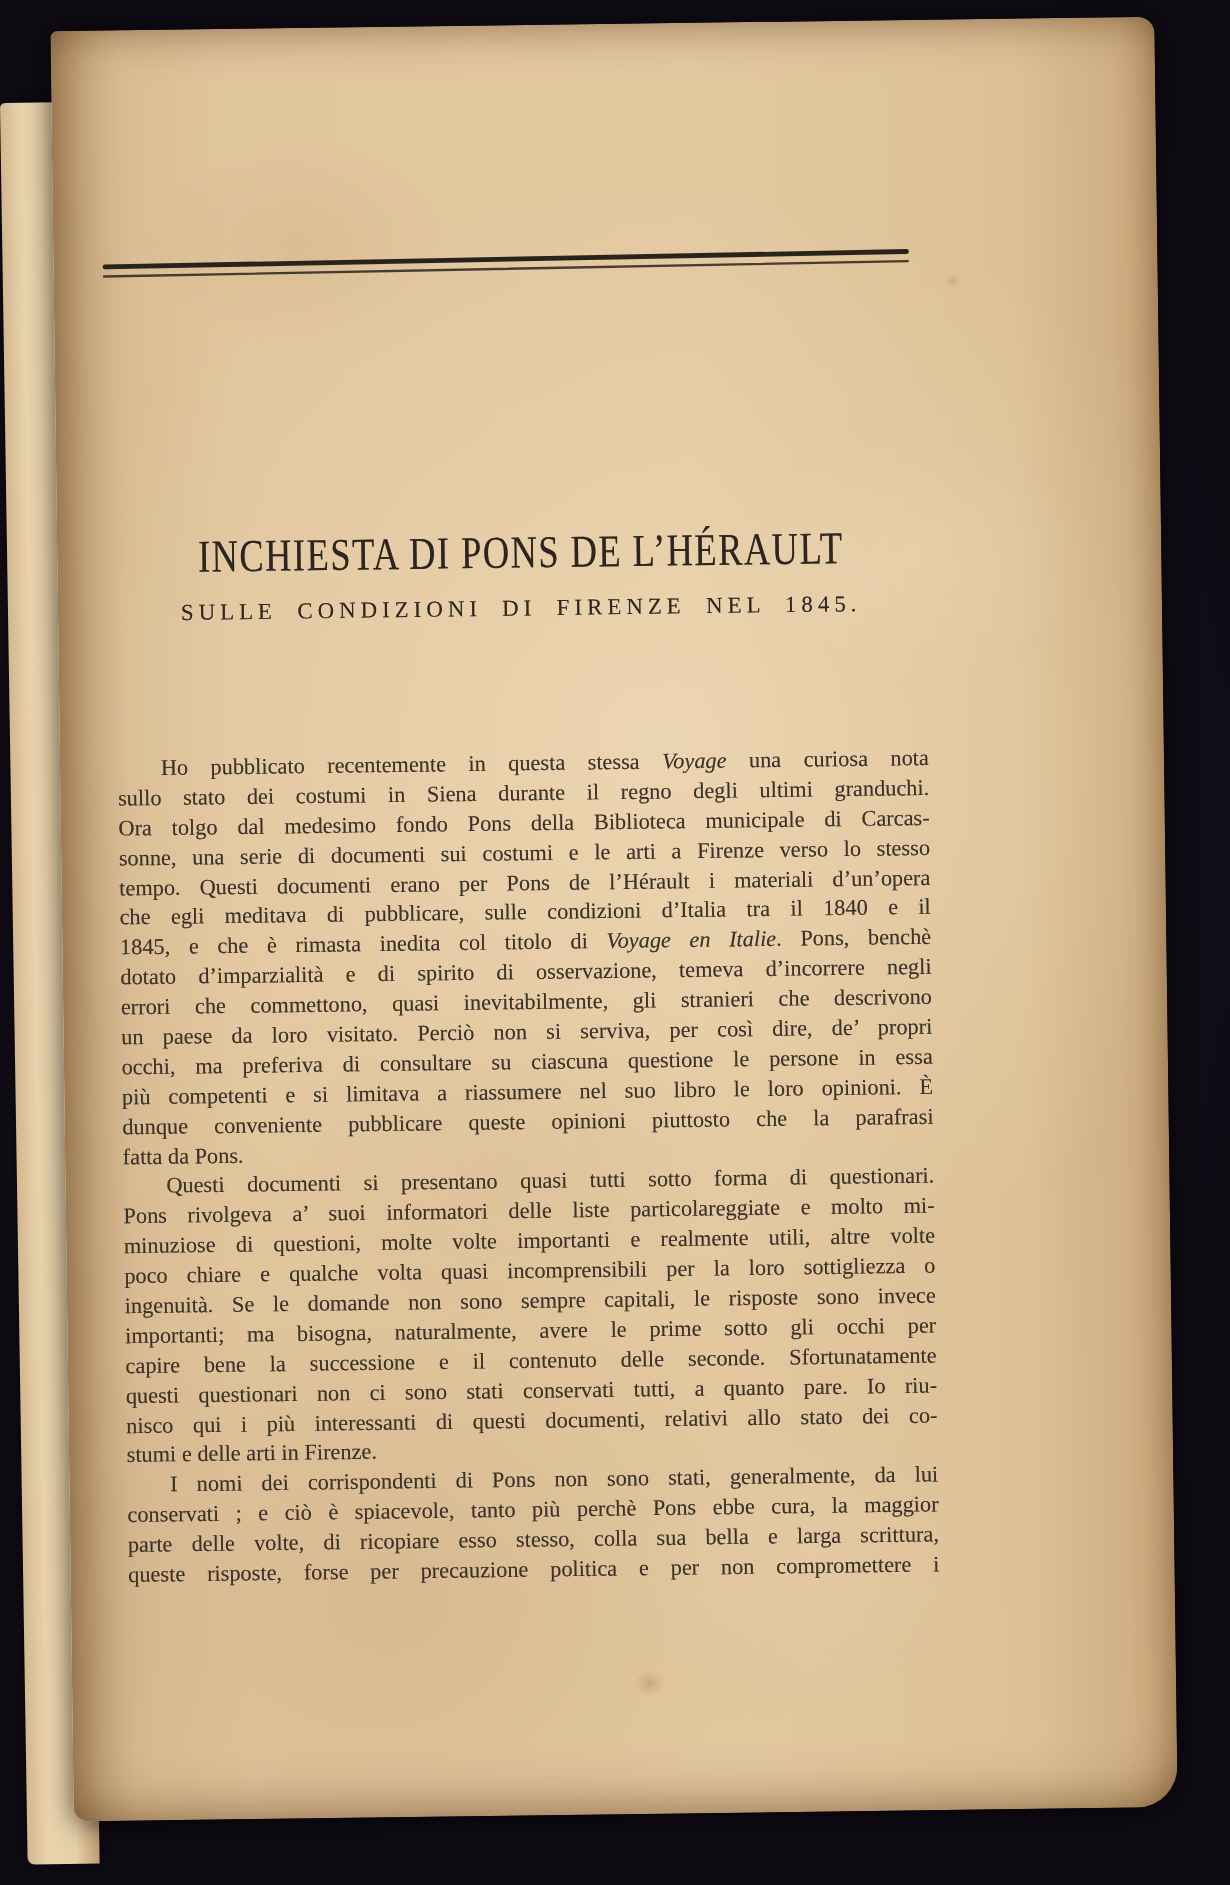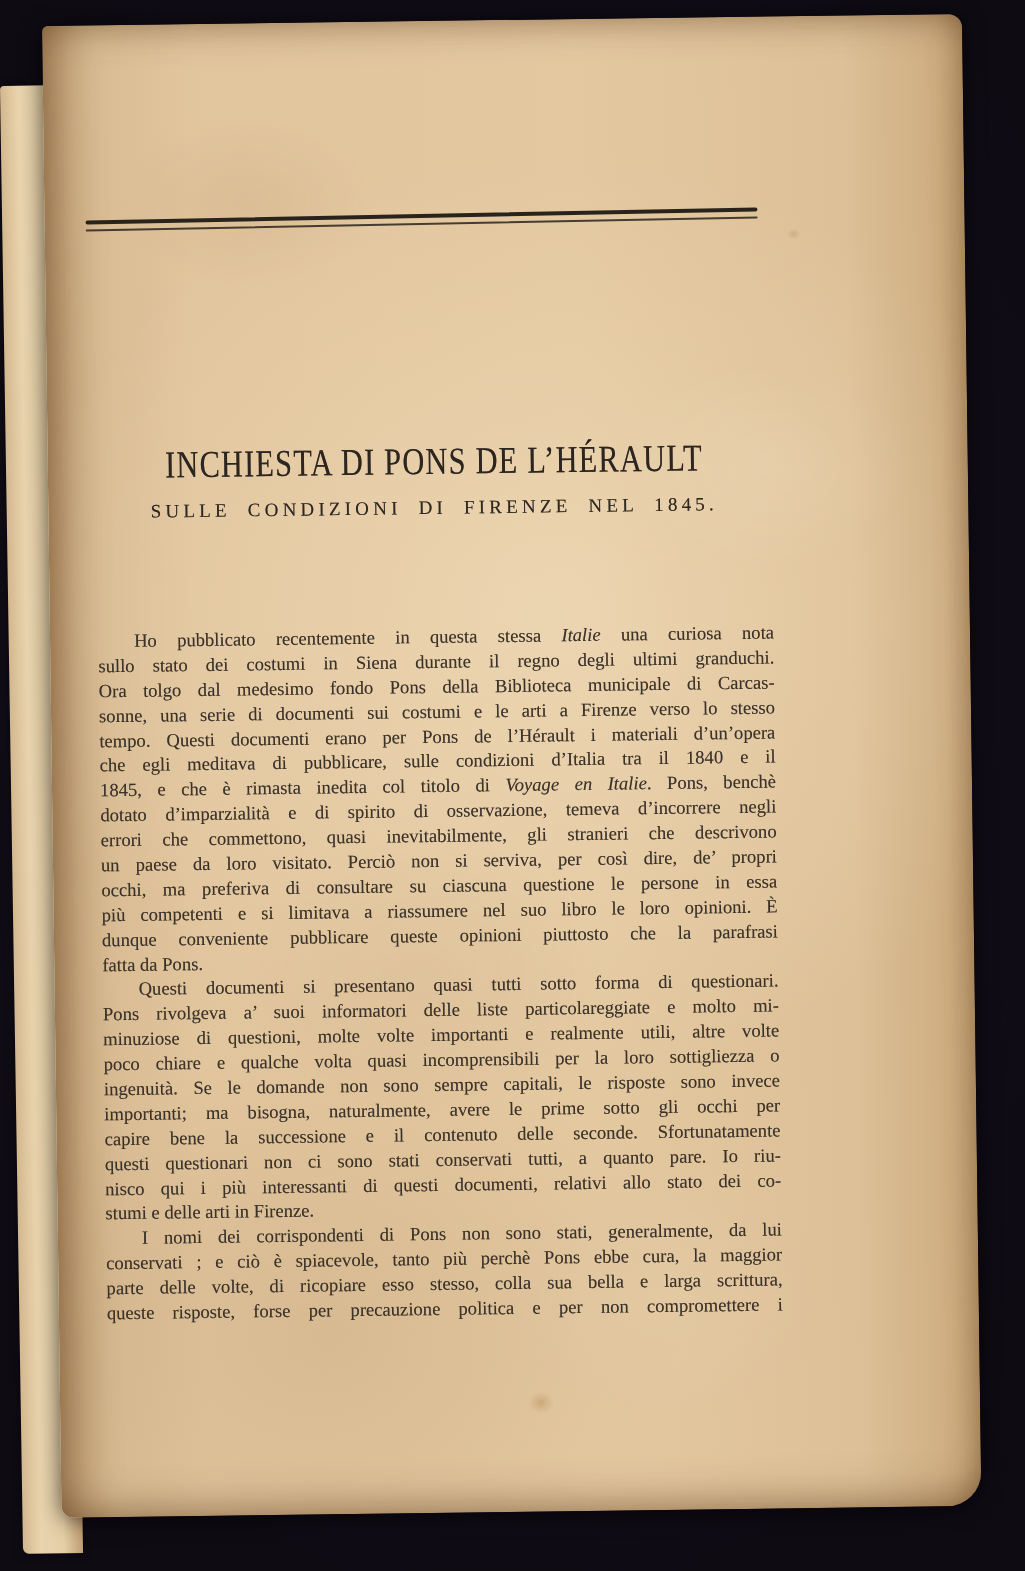--- a/index.html
+++ b/index.html
@@ -81,21 +81,21 @@
     <div class="rule-thick"></div>
     <div class="rule-thin"></div>
   </div>
 
   <div class="text-col">
     <h1 class="title">
       <span>INCHIESTA DI PONS DE L’HÉRAULT</span>
     </h1>
     <h2 class="subtitle">SULLE CONDIZIONI DI FIRENZE NEL 1845.</h2>
     <div class="body-text">
-        <div class="line indent"><span>Ho pubblicato recentemente in questa stessa </span><span class="it">Italie</span><span> una curiosa nota</span></div>
+        <div class="line indent"><span>Ho pubblicato recentemente in questa stessa </span><span class="it">Voyage</span><span> una curiosa nota</span></div>
         <div class="line"><span>sullo stato dei costumi in Siena durante il regno degli ultimi granduchi.</span></div>
         <div class="line"><span>Ora tolgo dal medesimo fondo Pons della Biblioteca municipale di Carcas-</span></div>
         <div class="line"><span>sonne, una serie di documenti sui costumi e le arti a Firenze verso lo stesso</span></div>
         <div class="line"><span>tempo. Questi documenti erano per Pons de l’Hérault i materiali d’un’opera</span></div>
         <div class="line"><span>che egli meditava di pubblicare, sulle condizioni d’Italia tra il 1840 e il</span></div>
         <div class="line"><span>1845, e che è rimasta inedita col titolo di </span><span class="it">Voyage en Italie</span><span>. Pons, benchè</span></div>
         <div class="line"><span>dotato d’imparzialità e di spirito di osservazione, temeva d’incorrere negli</span></div>
         <div class="line"><span>errori che commettono, quasi inevitabilmente, gli stranieri che descrivono</span></div>
         <div class="line"><span>un paese da loro visitato. Perciò non si serviva, per così dire, de’ propri</span></div>
         <div class="line"><span>occhi, ma preferiva di consultare su ciascuna questione le persone in essa</span></div>

